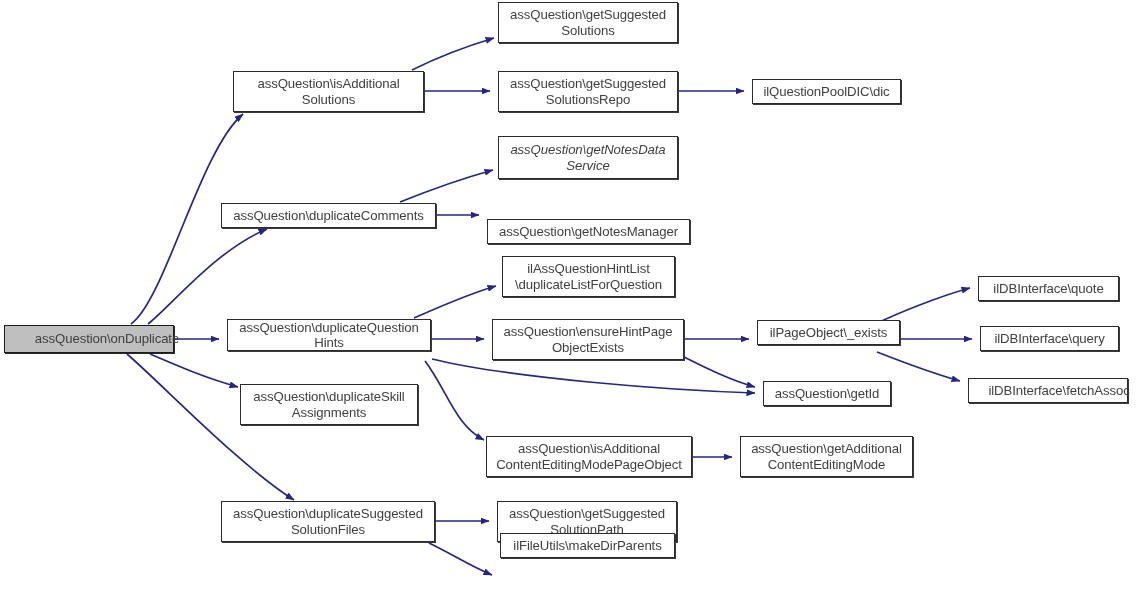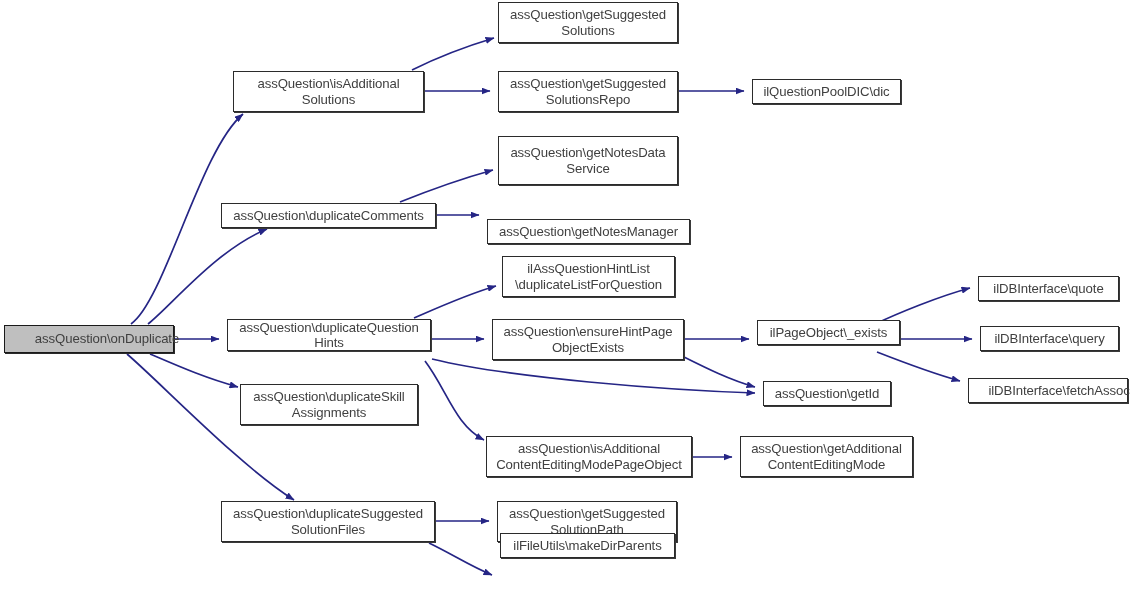--- a/index.html
+++ b/index.html
@@ -93,21 +93,21 @@
       <div class="node" style="left: 227px; top: 319px; width: 204px; height: 32px;"><span class="node-label">assQuestion\duplicateQuestion
 Hints</span></div>
       <div class="node" style="left: 240px; top: 384px; width: 178px; height: 41px;"><span class="node-label">assQuestion\duplicateSkill
 Assignments</span></div>
       <div class="node" style="left: 221px; top: 501px; width: 214px; height: 41px;"><span class="node-label">assQuestion\duplicateSuggested
 SolutionFiles</span></div>
       <div class="node" style="left: 498px; top: 2px; width: 180px; height: 41px;"><span class="node-label">assQuestion\getSuggested
 Solutions</span></div>
       <div class="node" style="left: 498px; top: 71px; width: 180px; height: 41px;"><span class="node-label">assQuestion\getSuggested
 SolutionsRepo</span></div>
-      <div class="node" style="left: 498px; top: 136px; width: 180px; height: 49px;"><span class="node-label">assQuestion\getNotesData
+      <div class="node" style="left: 498px; top: 136px; width: 180px; height: 43px; font-style: italic;"><span class="node-label">assQuestion\getNotesData
 Service</span></div>
       <div class="node" style="left: 487px; top: 203px; width: 203px; height: 25px; margin-top: 16px;"><span class="node-label">assQuestion\getNotesManager</span></div>
       <div class="node" style="left: 502px; top: 256px; width: 173px; height: 41px;"><span class="node-label">ilAssQuestionHintList
 \duplicateListForQuestion</span></div>
       <div class="node" style="left: 492px; top: 319px; width: 192px; height: 41px;"><span class="node-label">assQuestion\ensureHintPage
 ObjectExists</span></div>
       <div class="node" style="left: 486px; top: 436px; width: 206px; height: 41px;"><span class="node-label">assQuestion\isAdditional
 ContentEditingModePageObject</span></div>
       <div class="node" style="left: 497px; top: 501px; width: 180px; height: 41px;"><span class="node-label">assQuestion\getSuggested
 SolutionPath</span></div>

